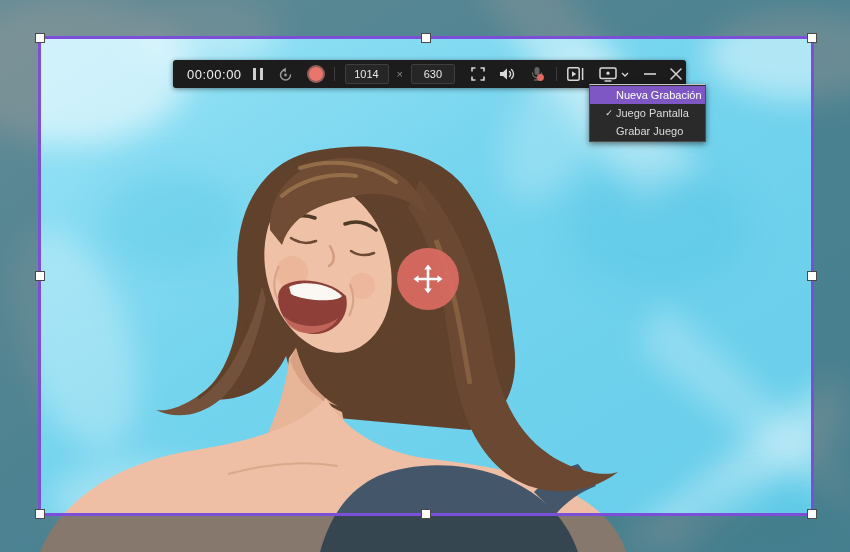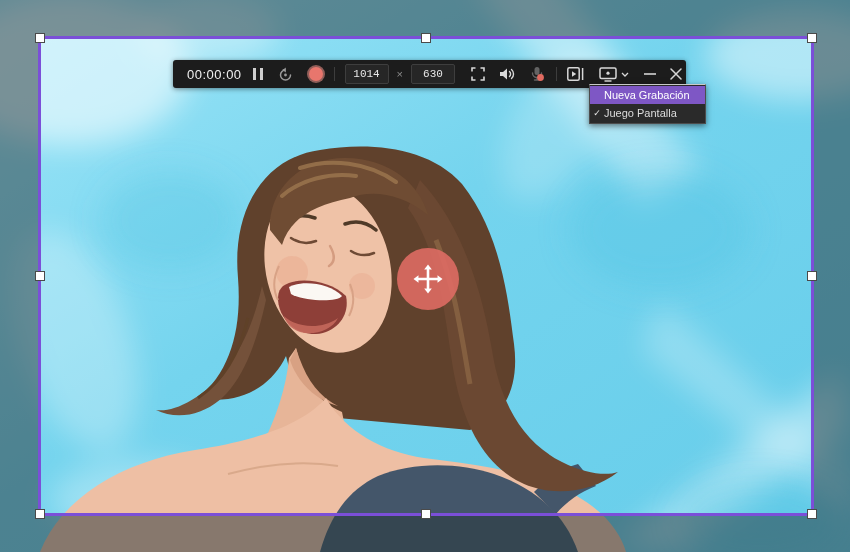--- a/index.html
+++ b/index.html
@@ -21,28 +21,28 @@
   .move-btn{position:absolute;left:397px;top:248px;width:62px;height:62px;border-radius:50%;
     background:rgba(224,108,100,0.88);z-index:3;display:flex;align-items:center;justify-content:center;}
 
   
   .toolbar{position:absolute;left:173px;top:60px;width:513px;height:28px;background:#1c1c1c;border-radius:3px;
     z-index:4;display:flex;align-items:center;box-shadow:0 1px 5px rgba(0,0,0,0.45);}
   .toolbar .timer{color:#f0f0f0;font-size:13px;letter-spacing:0.5px;margin-left:14px;width:64px;}
   .tbtn{background:none;border:none;padding:0;margin:0;height:28px;display:flex;align-items:center;justify-content:center;cursor:default;}
   .divider{width:1px;height:14px;background:#3d3d3d;}
   .dim-input{width:42px;height:18px;background:#262626;border:1px solid #3e3e3e;border-radius:2px;color:#e8e8e8;
-    font-size:11px;text-align:center;padding:0;font-family:Liberation Mono, monospace;}
+    font-size:11px;text-align:center;padding:0;font-family:Liberation Sans, sans-serif;}
   .times{color:#8a8a8a;font-size:11px;}
   .rec-dot{width:14px;height:14px;border-radius:50%;background:#e8766d;box-shadow:0 0 0 2px rgba(240,150,140,0.55);}
 
   
   .menu{position:absolute;left:589px;top:84px;width:117px;background:#2a2a2a;z-index:5;
     border:1px solid #4c4c4c;border-top-color:#c9c9c9;box-shadow:0 2px 6px rgba(0,0,0,0.5);box-sizing:border-box;padding:1px 0;}
-  .menu-item{height:18px;display:flex;align-items:center;font-size:11px;color:#dcdcdc;cursor:default;}
+  .menu-item{height:18px;display:flex;align-items:center;font-size:11px;color:#dcdcdc;cursor:default;padding-left:12px;}
   .menu-item .check{width:14px;text-align:center;font-size:9px;color:#e6e6e6;flex:none;}
   .menu-item.highlighted{background:#7e57c5;color:#ffffff;}
 </style>
 </head>
 <body>
 
 <div class="scene">
 
   <svg class="bg" width="850" height="552" viewBox="0 0 850 552">
     <defs>
@@ -236,15 +236,19 @@
 
   <div class="menu">
     <div class="menu-item highlighted">
       <span class="check"></span>
       <span>Nueva Grabación</span>
     </div>
     <div class="menu-item">
       <span class="check">✓</span>
       <span>Juego Pantalla</span>
     </div>
+    <div class="menu-item">
+      <span class="check"></span>
+      <span>Grabar Juego</span>
+    </div>
   </div>
 
 </div>
 
 </body></html>

